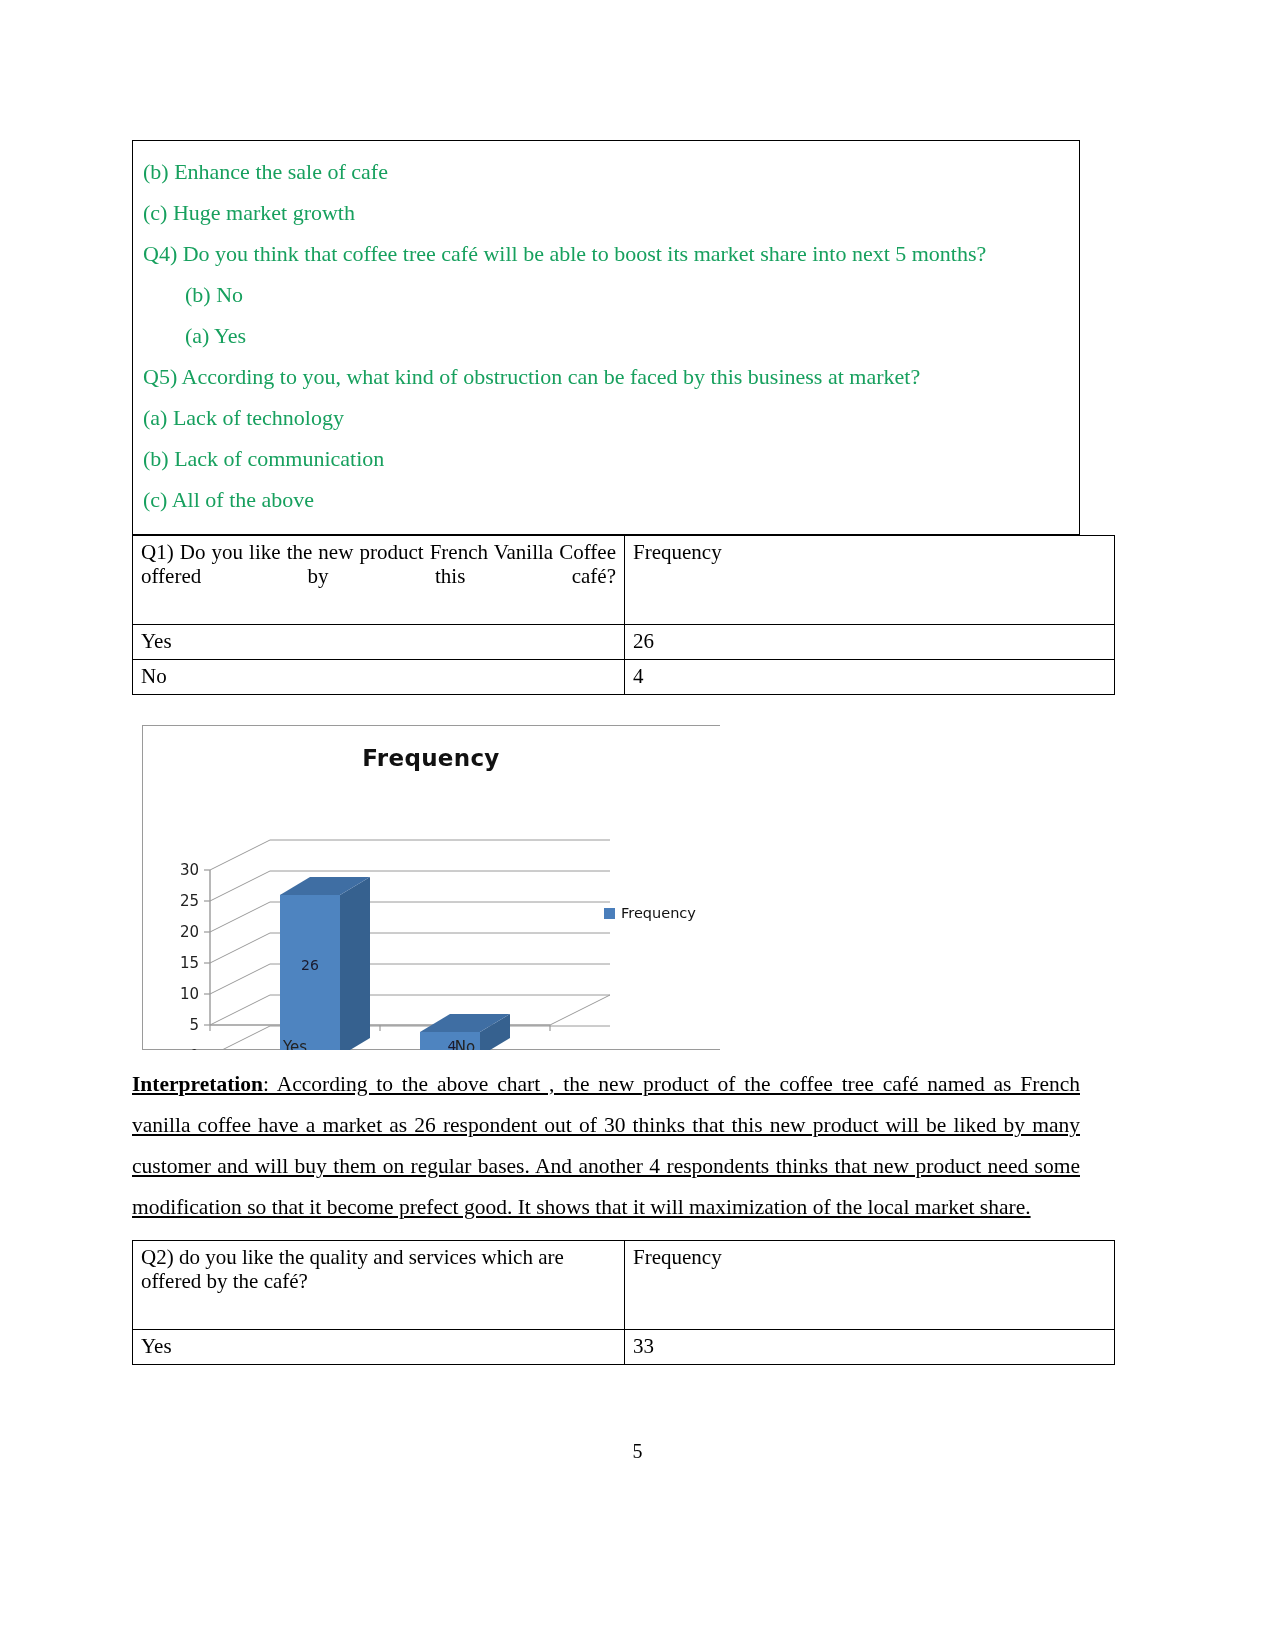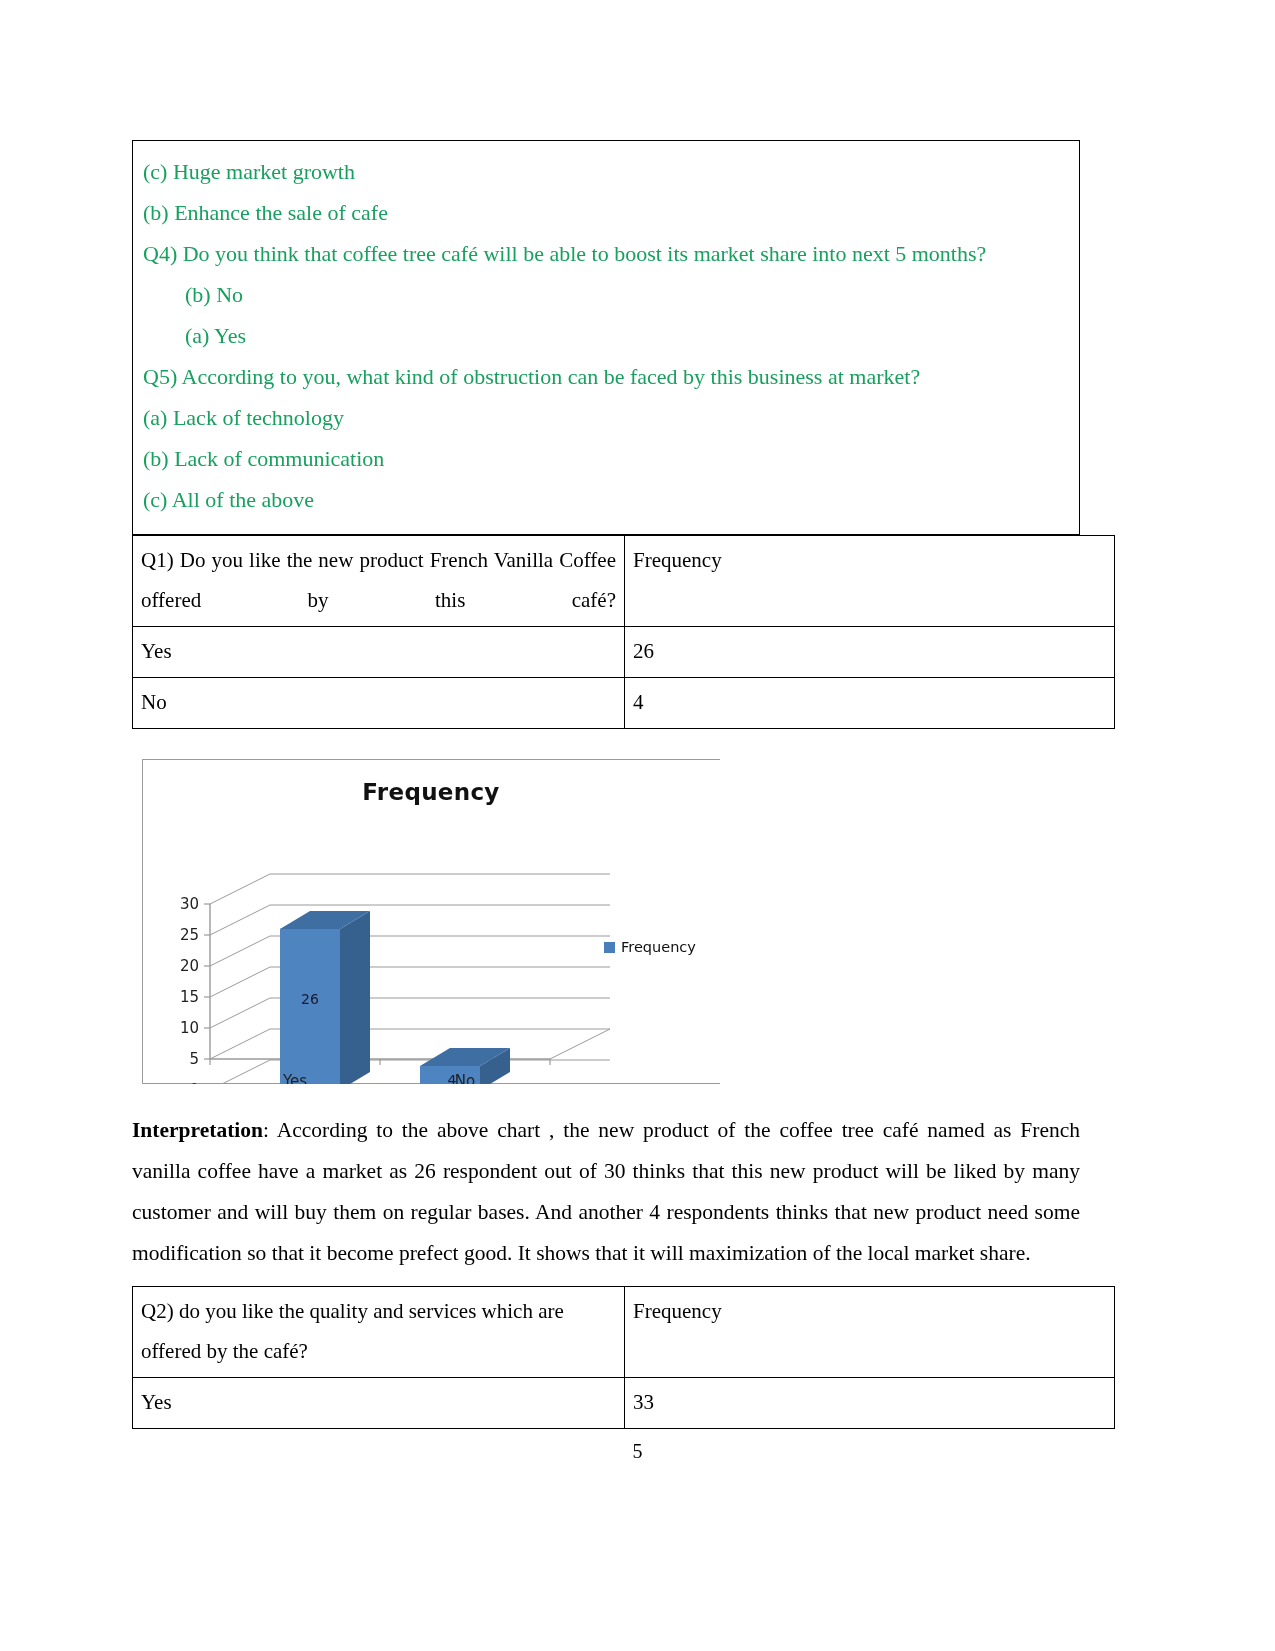--- a/index.html
+++ b/index.html
@@ -64,21 +64,21 @@
   
   table.doc-table {
     border-collapse: collapse;
     width: 948px;
     table-layout: fixed;
   }
   table.doc-table td {
     border: 1.4px solid #000000;
     vertical-align: top;
     font-size: 21px;
-    line-height: 40px;
+    line-height: 24px;
     padding: 4px 8px 6px 8px;
   }
   td.col-q { width: 475px; }
   td.col-f { width: 473px; }
   td.justify {
     text-align: justify;
     text-align-last: justify;
   }
   td.tall { height: 78px; }
 
@@ -150,25 +150,26 @@
   }
   .barlabel {
     font-family: "DejaVu Sans", sans-serif;
     font-size: 14px;
     fill: #1a1a2e;
     text-anchor: middle;
   }
 
   
   .body-para {
-    margin-top: 26px;
+    margin-top: 14px;
     font-size: 21.5px;
     line-height: 41px;
     text-align: justify;
     text-align-last: left;
+    text-decoration: underline;
   }
   .body-para b { font-weight: bold; }
 
   .para-after-gap { margin-bottom: 12px; }
 
   
   .page-number {
     position: absolute;
     left: 0;
     top: 1440px;
@@ -177,22 +178,22 @@
     font-size: 20px;
   }
 </style>
 </head>
 <body>
 
 <div class="page">
   <div class="content">
 
     <div class="green-box">
+      <div class="green-line"><span>(b) Enhance the sale of cafe</span></div>
       <div class="green-line"><span>(c) Huge market growth</span></div>
-      <div class="green-line"><span>(b) Enhance the sale of cafe</span></div>
       <div class="green-line"><span>Q4) Do you think that coffee tree café will be able to boost its market share into next 5 months?</span></div>
       <div class="green-line indent"><span>(b)  No</span></div>
       <div class="green-line indent"><span>(a)  Yes</span></div>
       <div class="green-line"><b>Q5)</b><span> According to you, what kind of obstruction can be faced by this business at market?</span></div>
       <div class="green-line"><span>(a) Lack of technology</span></div>
       <div class="green-line"><span>(b) Lack of communication</span></div>
       <div class="green-line"><span>(c) All of the above</span></div>
     </div>
 
 

